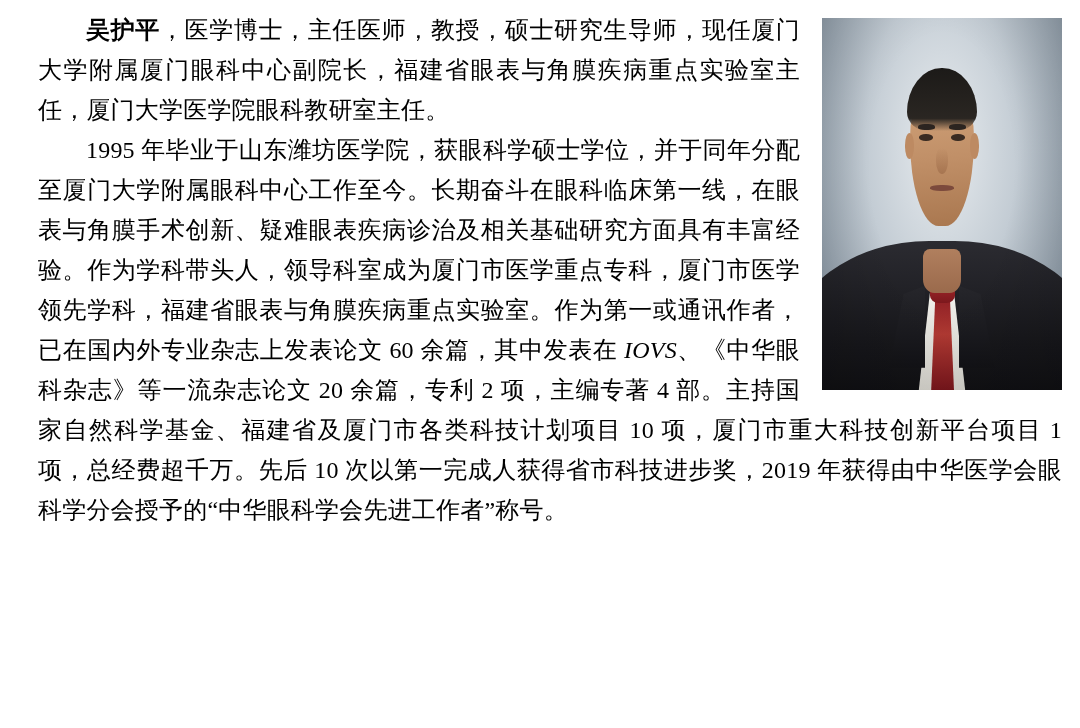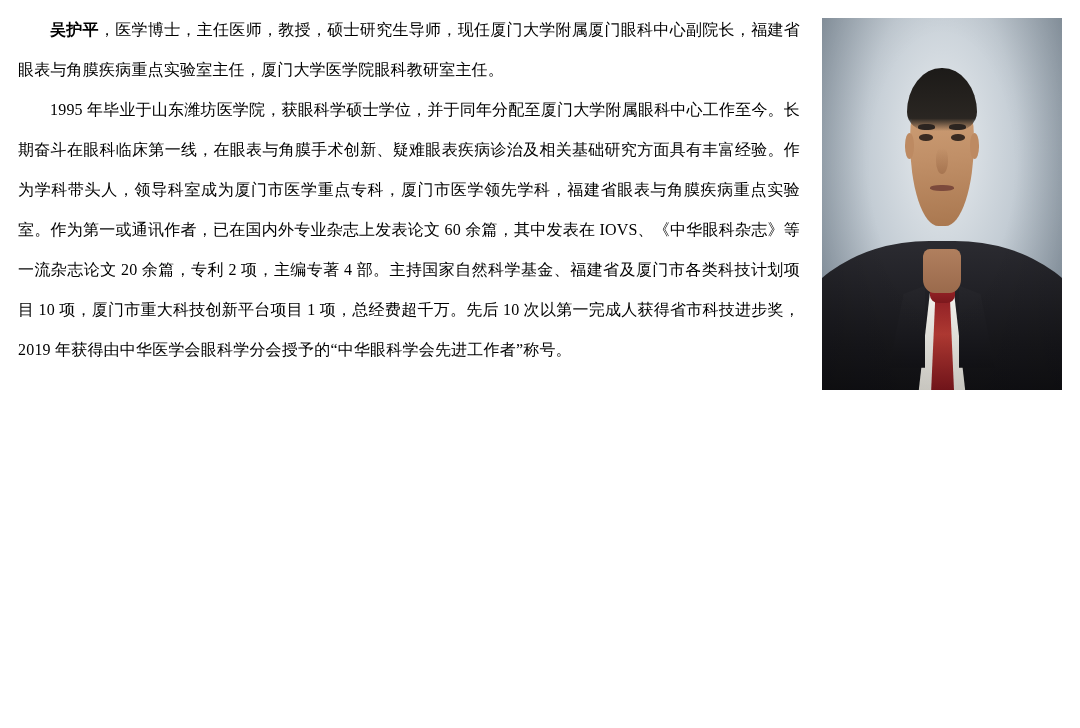--- a/index.html
+++ b/index.html
@@ -158,37 +158,39 @@
     background: #7c4a3c;
     border-radius: 45%;
   }
   .ph-shadow {
     position: absolute;
     inset: 0;
     background: radial-gradient(ellipse at 50% 40%, rgba(0,0,0,0) 42%, rgba(0,0,0,0.16) 100%);
   }
 
   .body-text {
-    font-size: 16px;
+    font-size: 24px;
     line-height: 40px;
     text-align: justify;
     text-justify: inter-ideograph;
     letter-spacing: 0.2px;
+    margin-left: 20px;
   }
   .body-text p {
     margin: 0 0 0 0;
     text-indent: 2em;
   }
   .body-text p.first {
     text-indent: 2em;
   }
   .name {
     font-weight: bold;
   }
   .ital {
+    font-style: italic;
   }
   .clear { clear: both; }
 </style>
 </head>
 <body>
 
 <div class="page">
 
   <div class="portrait">
     <div class="photo-bg"></div>

